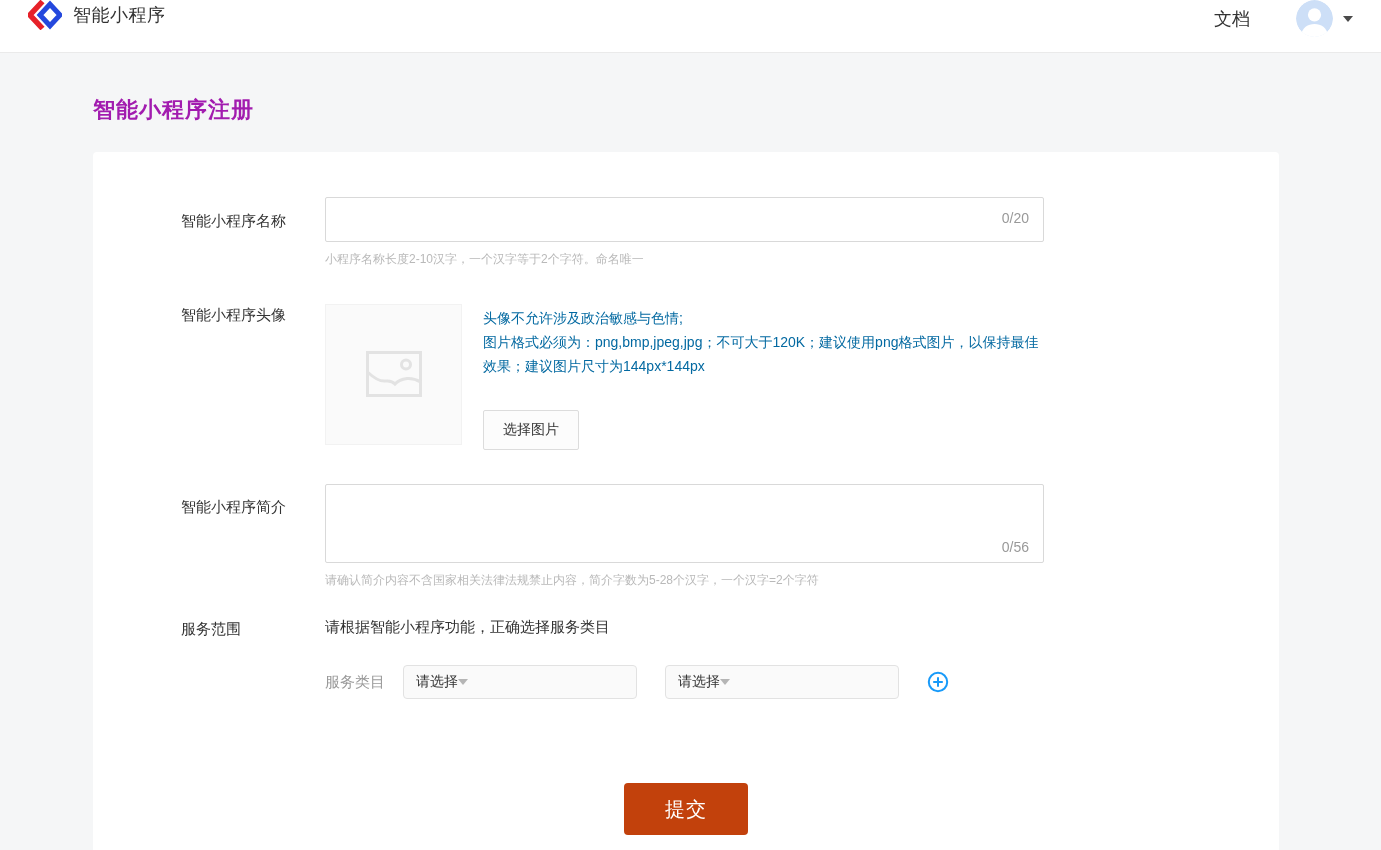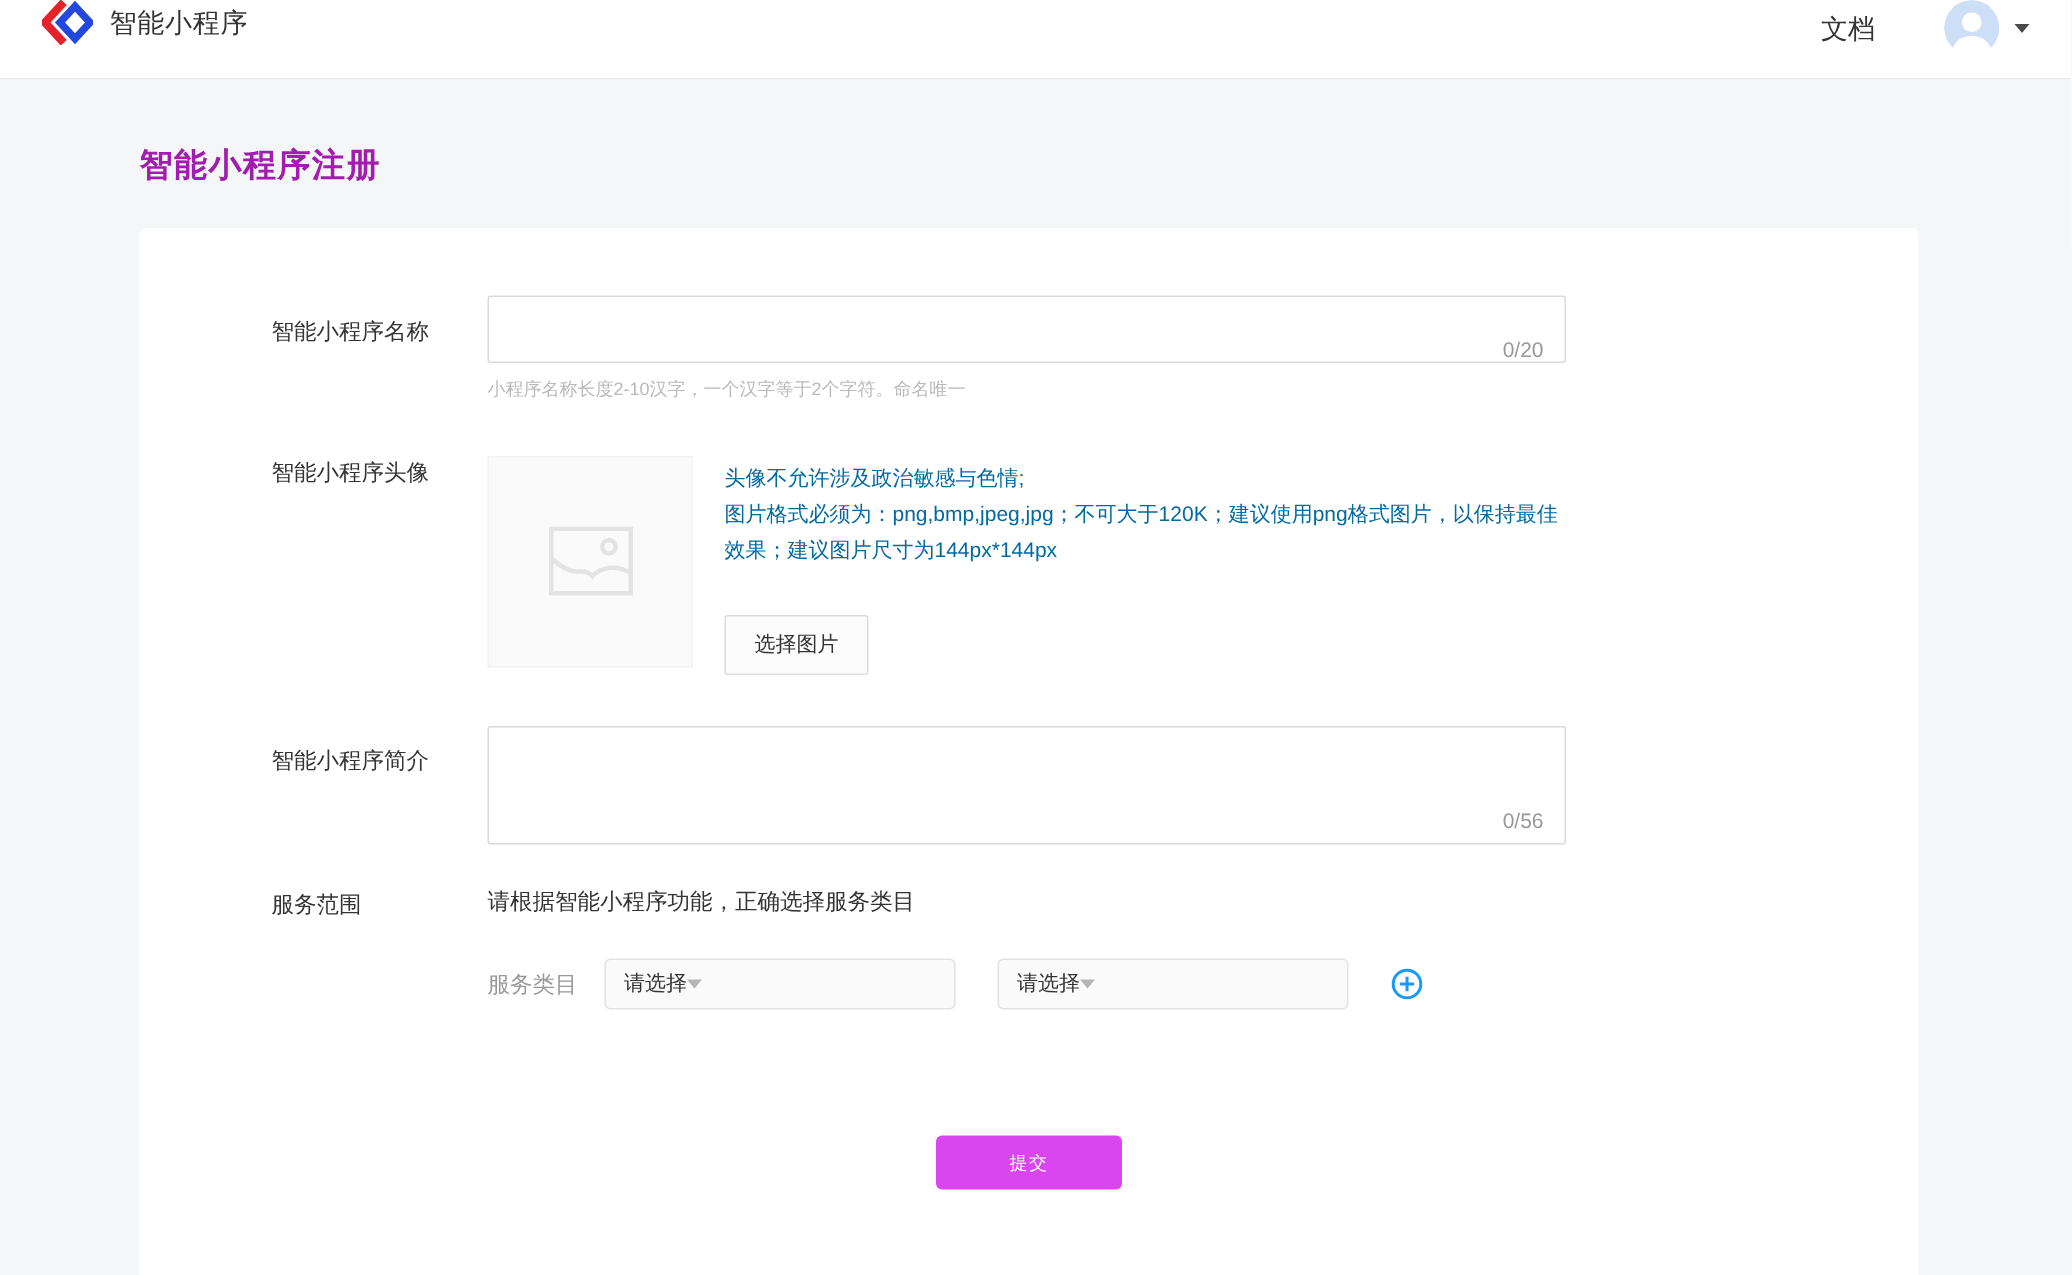--- a/index.html
+++ b/index.html
@@ -36,21 +36,21 @@
     background: #fff; border-radius: 4px;
     padding: 45px 0 0 88px;
   }
   
   .form-row { display: flex; }
   .row-label { width: 144px; font-size: 15px; color: #333; flex-shrink: 0; }
   .row-content { width: 719px; }
 
   .input-wrap {
     height: 45px; border: 1px solid #d9d9d9; border-radius: 2px;
-    display: flex; align-items: flex-end; padding: 0 14px; background: #fff;
+    display: flex; align-items: flex-start; padding: 12px 14px; background: #fff;
   }
   .input-wrap input {
     flex: 1; border: none; outline: none; font-size: 14px;
     font-family: inherit; color: #333; background: transparent;
   }
   .counter { font-size: 14px; color: #999; margin-left: 10px; }
   .field-hint { margin-top: 9px; font-size: 12px; color: #b9b9b9; }
 
   .row-name .row-label { padding-top: 15px; }
   .row-avatar { margin-top: 36px; }
@@ -92,22 +92,22 @@
   .select-box .select-value { font-size: 14px; color: #333; }
   .select-caret {
     width: 0; height: 0;
     border-left: 5px solid transparent; border-right: 5px solid transparent;
     border-top: 6px solid #b5b5b5;
   }
   .add-category { border: none; background: none; padding: 0; margin-top: 6px; cursor: pointer; display: inline-flex; }
 
   .submit-row { width: 1186px; margin-left: -88px; margin-top: 84px; display: flex; justify-content: center; }
   .submit-btn {
-    width: 124px; height: 36px; background: #d946ef; color: #fff;
-    border: none; border-radius: 4px; font-size: 12px; font-family: inherit;
+    width: 124px; height: 52px; background: #c2410c; color: #fff;
+    border: none; border-radius: 4px; font-size: 20px; font-family: inherit;
     cursor: pointer; letter-spacing: 1px;
   }
 </style>
 </head>
 <body>
 
 <header class="topbar">
   <div class="brand">
     <span class="brand-logo">
       <svg width="34" height="30" viewBox="0 0 34 30">
@@ -166,20 +166,21 @@
       </div>
     </div>
 
     <div class="form-row row-intro">
       <div class="row-label">智能小程序简介</div>
       <div class="row-content">
         <div class="textarea-wrap">
           <textarea style=""></textarea>
           <span class="counter">0/56</span>
         </div>
+        <div class="field-hint">请确认简介内容不含国家相关法律法规禁止内容，简介字数为5-28个汉字，一个汉字=2个字符</div>
       </div>
     </div>
 
     <div class="form-row row-scope">
       <div class="row-label">服务范围</div>
       <div class="row-content" style="width: 780px;">
         <div class="scope-instruction">请根据智能小程序功能，正确选择服务类目</div>
         <div class="category-row">
           <div class="category-label">服务类目</div>
           <div class="select-box">

